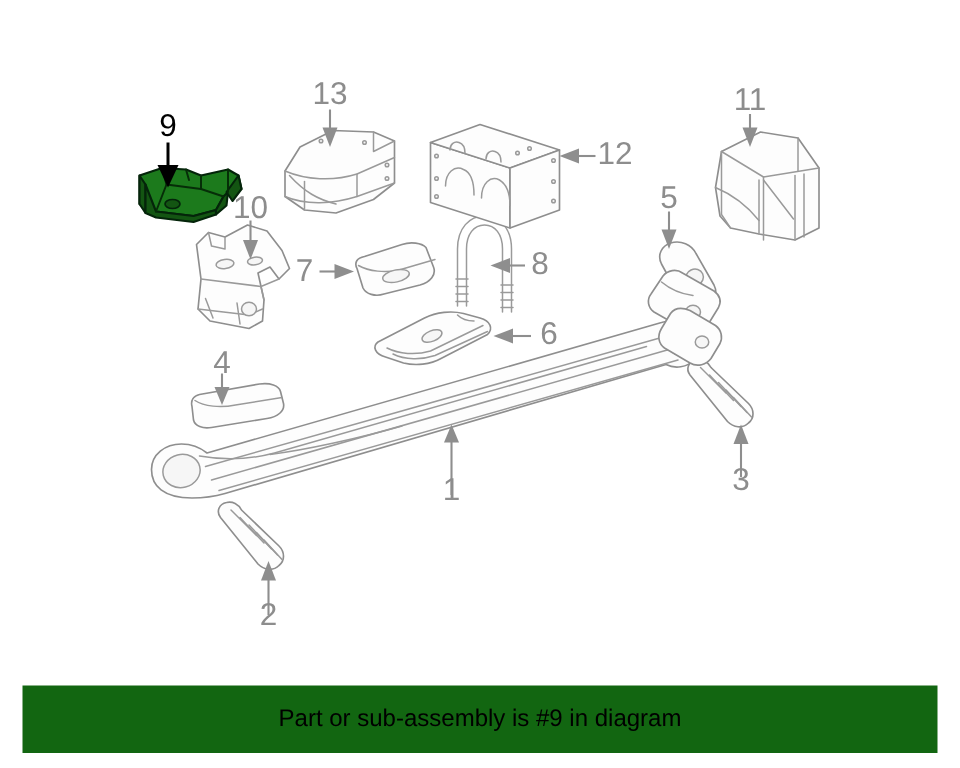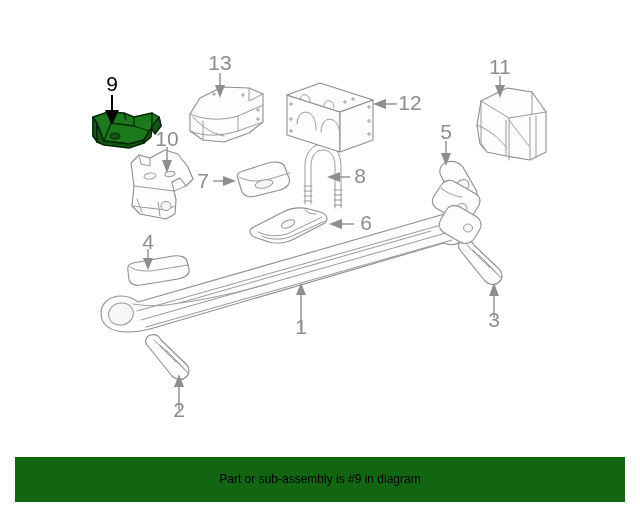--- a/index.html
+++ b/index.html
@@ -111,21 +111,21 @@
     background: #126611;
     display: flex;
     flex-direction: column;
     align-items: center;
     justify-content: center;
     box-sizing: border-box;
   }
   .notice-line {
     color: #000000;
     font-family: "Liberation Sans", sans-serif;
-    font-size: 12px;
+    font-size: 16px;
     line-height: 21px;
     white-space: nowrap;
     text-align: center;
   }
 </style>
 </head>
 <body>
 
 <div id="diagram-stage">
   <svg id="diagram-svg" viewBox="0 0 640 450" xmlns="http://www.w3.org/2000/svg">

